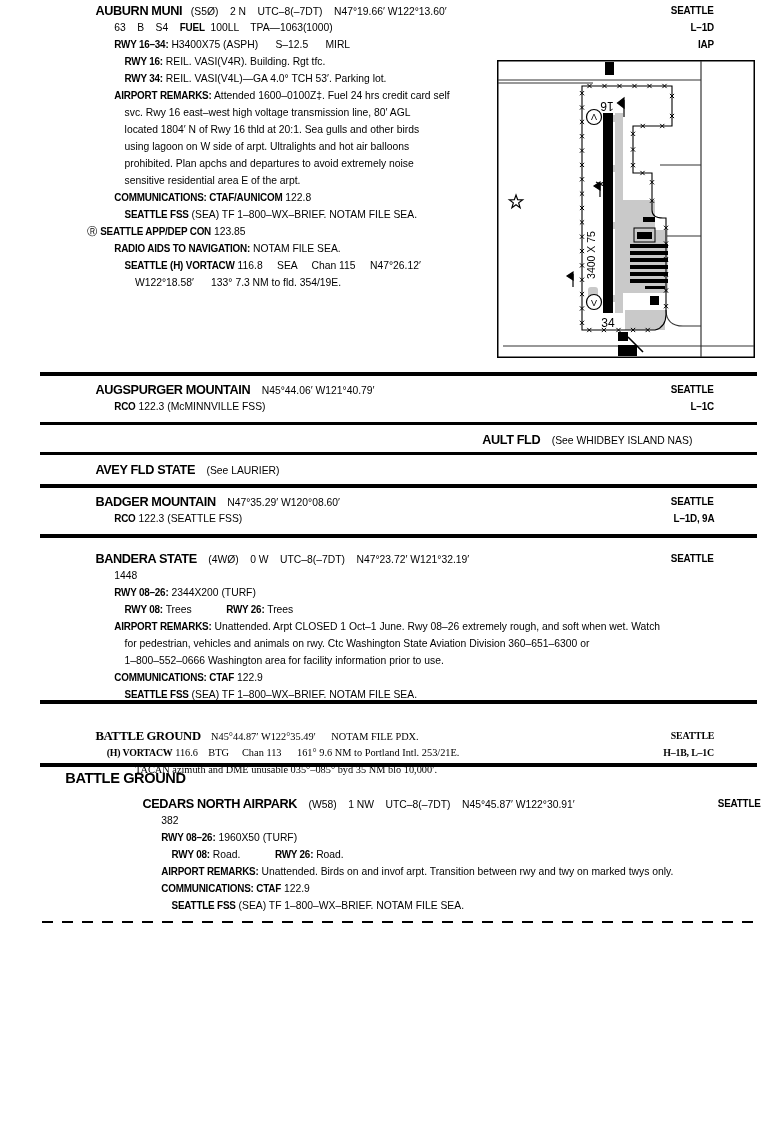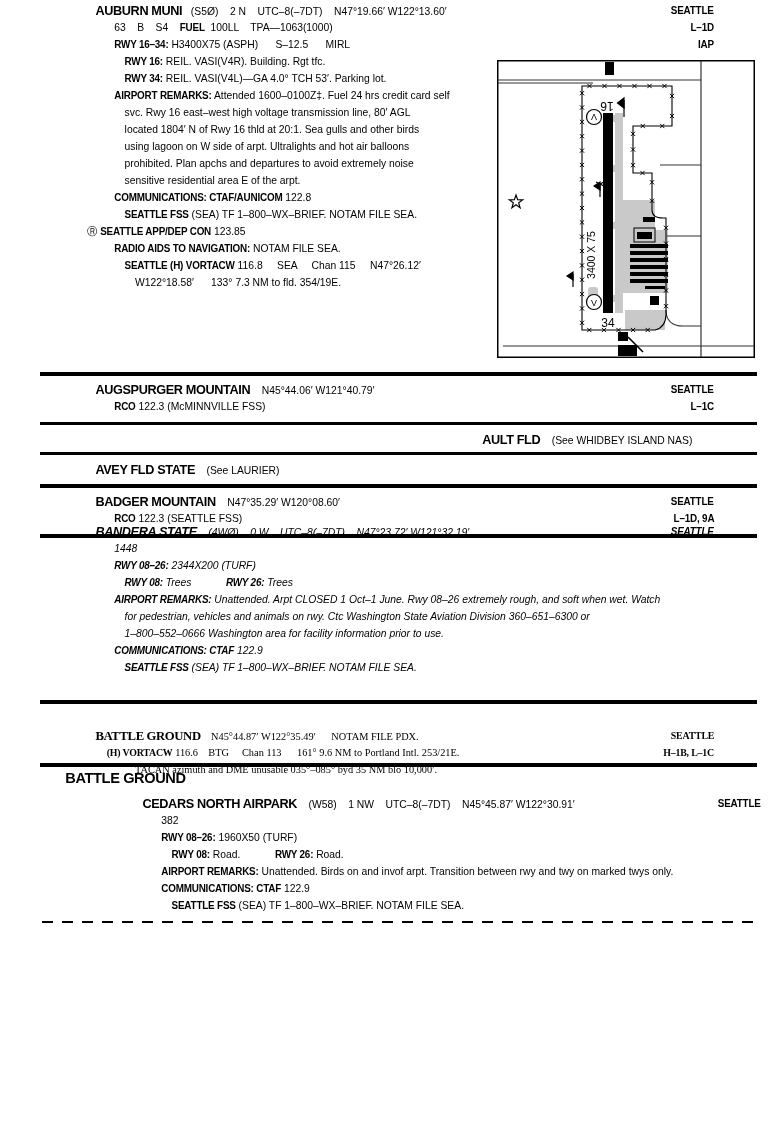--- a/index.html
+++ b/index.html
@@ -60,21 +60,21 @@
       </div>
       <div class="entry" style="top: 461px;">
         <div class="line" style="padding-left: 76px;"><span class="seg-h">AVEY FLD STATE</span><span class="seg-n">    (See LAURIER)</span></div>
       </div>
       <div class="entry" style="top: 493px;">
         <div class="line" style="padding-left: 76px;"><span class="seg-h">BADGER MOUNTAIN</span><span class="seg-n">    N47°35.29′ W120°08.60′</span></div>
         <div class="line" style="padding-left: 96px;"><span class="seg-b">RCO</span><span class="seg-n"> 122.3 (SEATTLE FSS)</span></div>
         <div class="rlabel" style="top: 0px;">SEATTLE</div>
         <div class="rlabel" style="top: 17px;">L–1D, 9A</div>
       </div>
-      <div class="entry" style="top: 523px; font-style: italic;">
+      <div class="entry" style="top: 550px;">
         <div class="line" style="padding-left: 76px;"><span class="seg-h">BANDERA STATE</span><span class="seg-n">    (4WØ)    0 W    UTC–8(–7DT)    N47°23.72′ W121°32.19′</span></div>
         <div class="line" style="padding-left: 96px;"><span class="seg-n">1448</span></div>
         <div class="line" style="padding-left: 96px;"><span class="seg-b">RWY 08–26:</span><span class="seg-n"> 2344X200 (TURF)</span></div>
         <div class="line" style="padding-left: 107px;"><span class="seg-b">RWY 08:</span><span class="seg-n"> Trees            </span><span class="seg-b">RWY 26:</span><span class="seg-n"> Trees</span></div>
         <div class="line" style="padding-left: 96px;"><span class="seg-b">AIRPORT REMARKS:</span><span class="seg-n"> Unattended. Arpt CLOSED 1 Oct–1 June. Rwy 08–26 extremely rough, and soft when wet. Watch</span></div>
         <div class="line" style="padding-left: 107px;"><span class="seg-n">for pedestrian, vehicles and animals on rwy. Ctc Washington State Aviation Division 360–651–6300 or</span></div>
         <div class="line" style="padding-left: 107px;"><span class="seg-n">1–800–552–0666 Washington area for facility information prior to use.</span></div>
         <div class="line" style="padding-left: 96px;"><span class="seg-b">COMMUNICATIONS: CTAF</span><span class="seg-n"> 122.9</span></div>
         <div class="line" style="padding-left: 107px;"><span class="seg-b">SEATTLE FSS</span><span class="seg-n"> (SEA) TF 1–800–WX–BRIEF. NOTAM FILE SEA.</span></div>
         <div class="rlabel" style="top: 0px;">SEATTLE</div>

